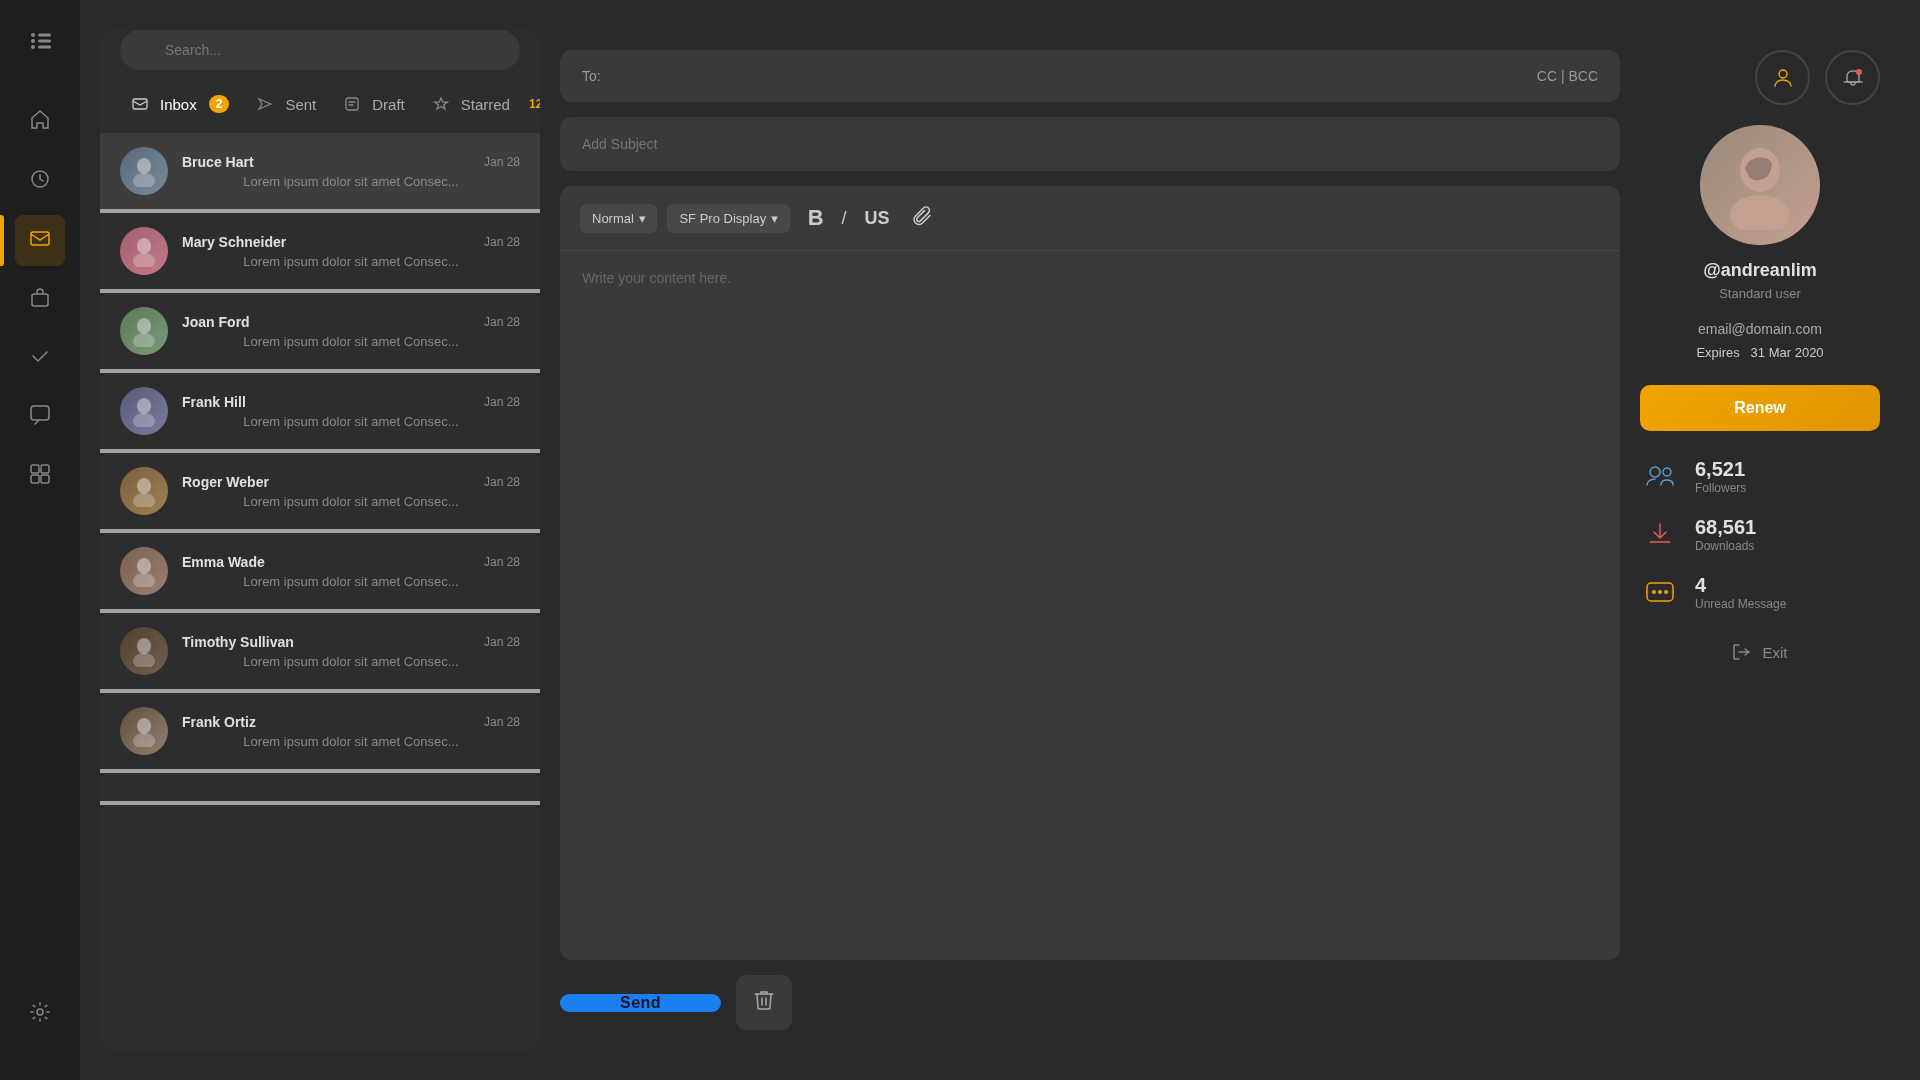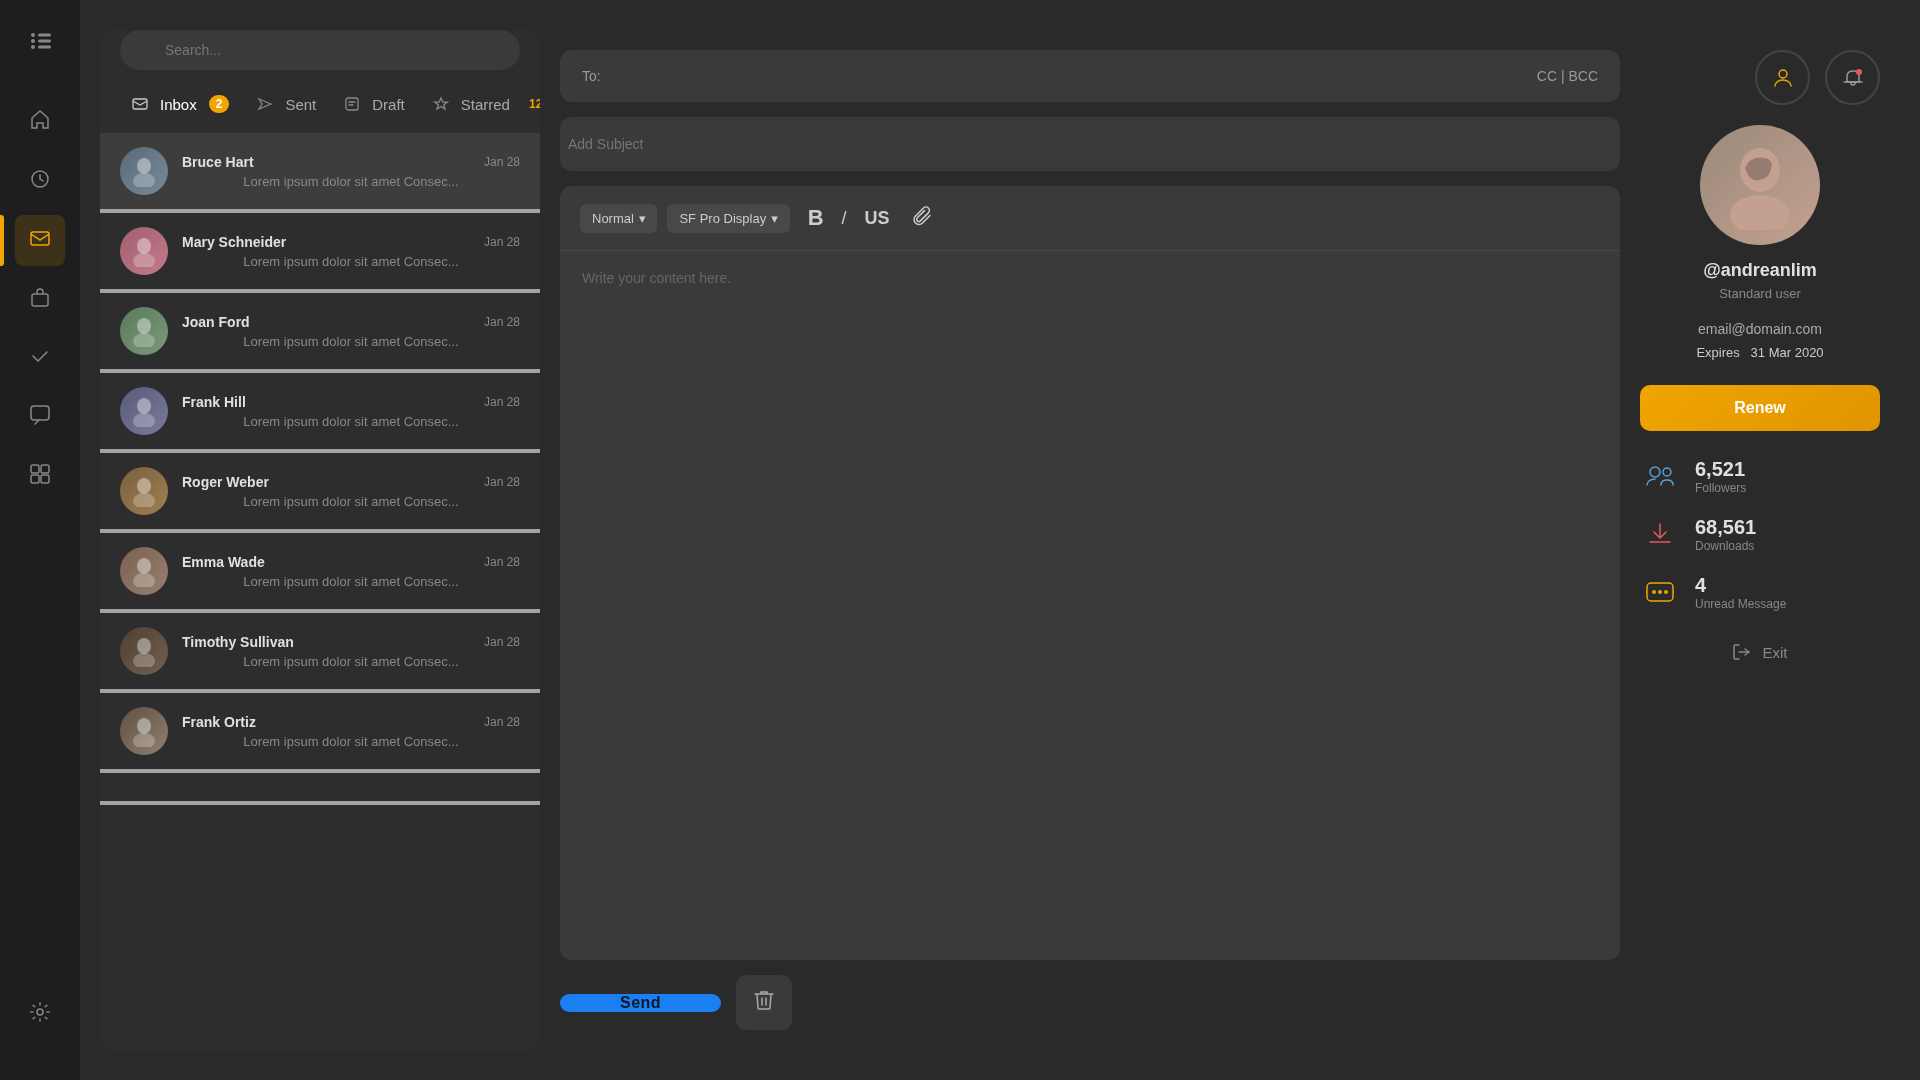--- a/index.html
+++ b/index.html
@@ -257,21 +257,21 @@
       outline: none;
     }
     .compose-field-actions {
       color: #999;
       font-size: 14px;
     }
 
     .compose-subject {
       background: #3a3a3a;
       border-radius: 12px;
-      padding: 18px 8px;
+      padding: 18px 22px;
     }
     .compose-subject-input {
       width: 100%;
       background: transparent;
       border: none;
       color: #888;
       font-size: 14px;
       outline: none;
     }
 

